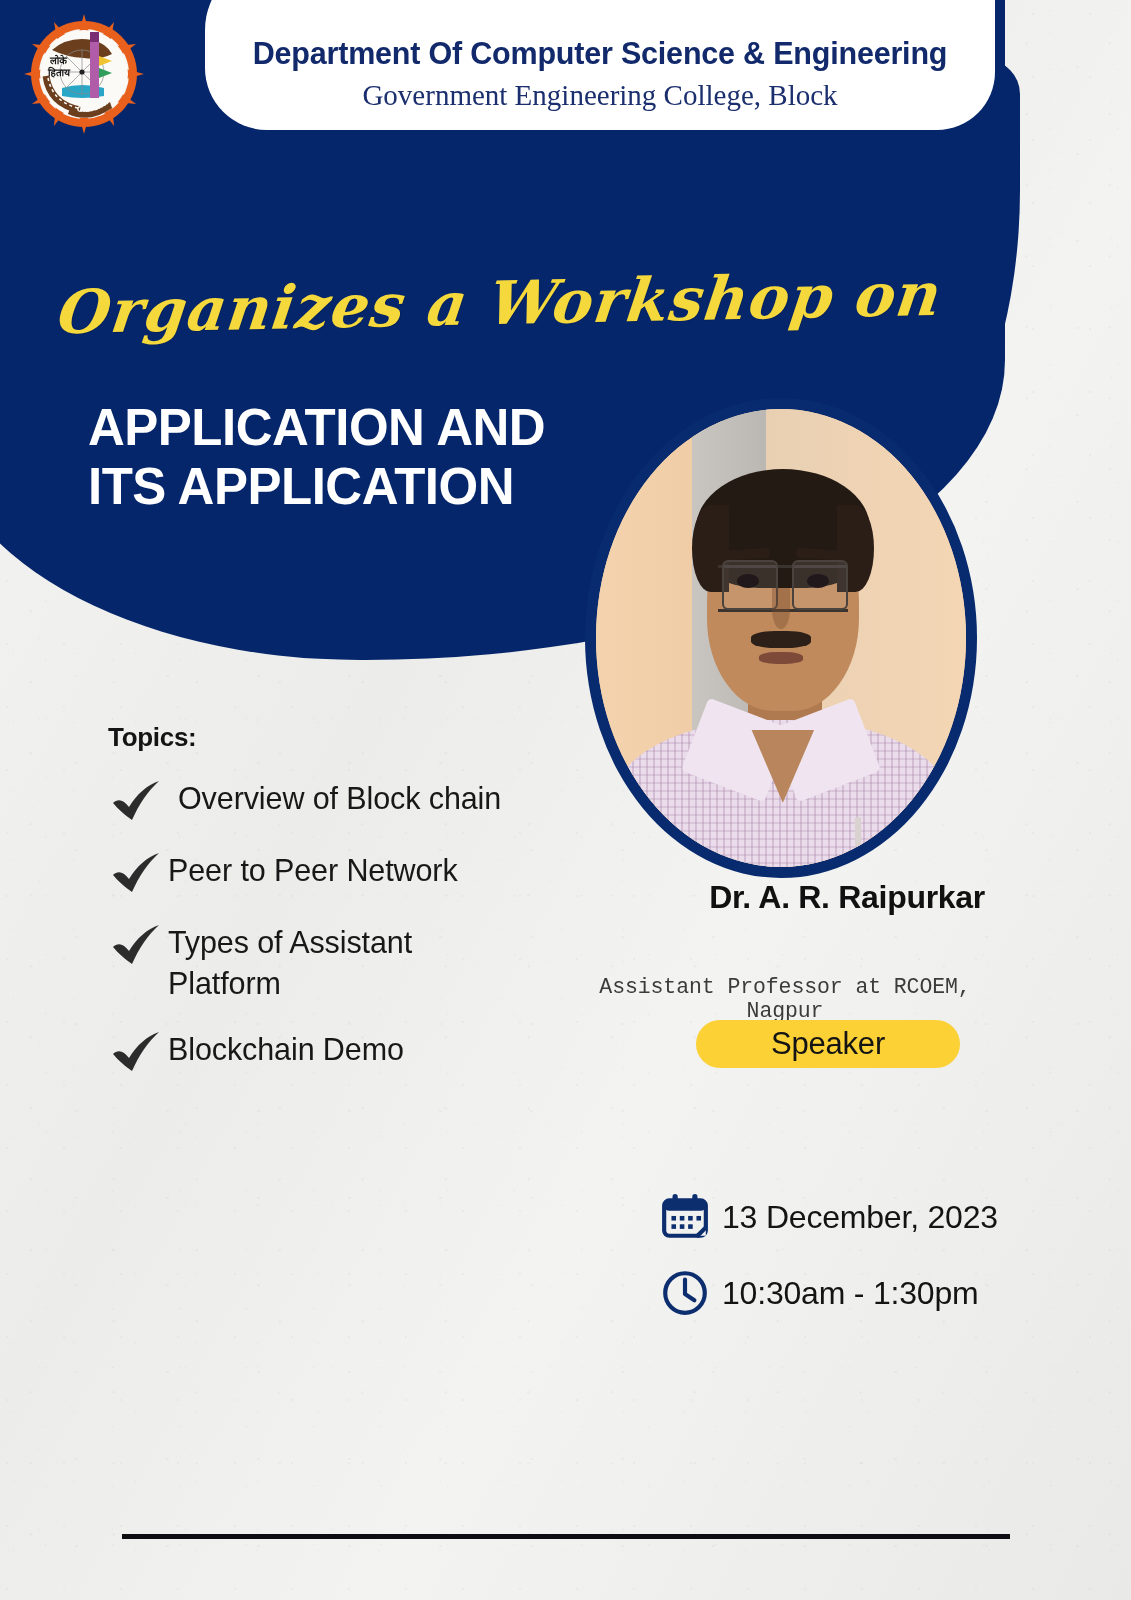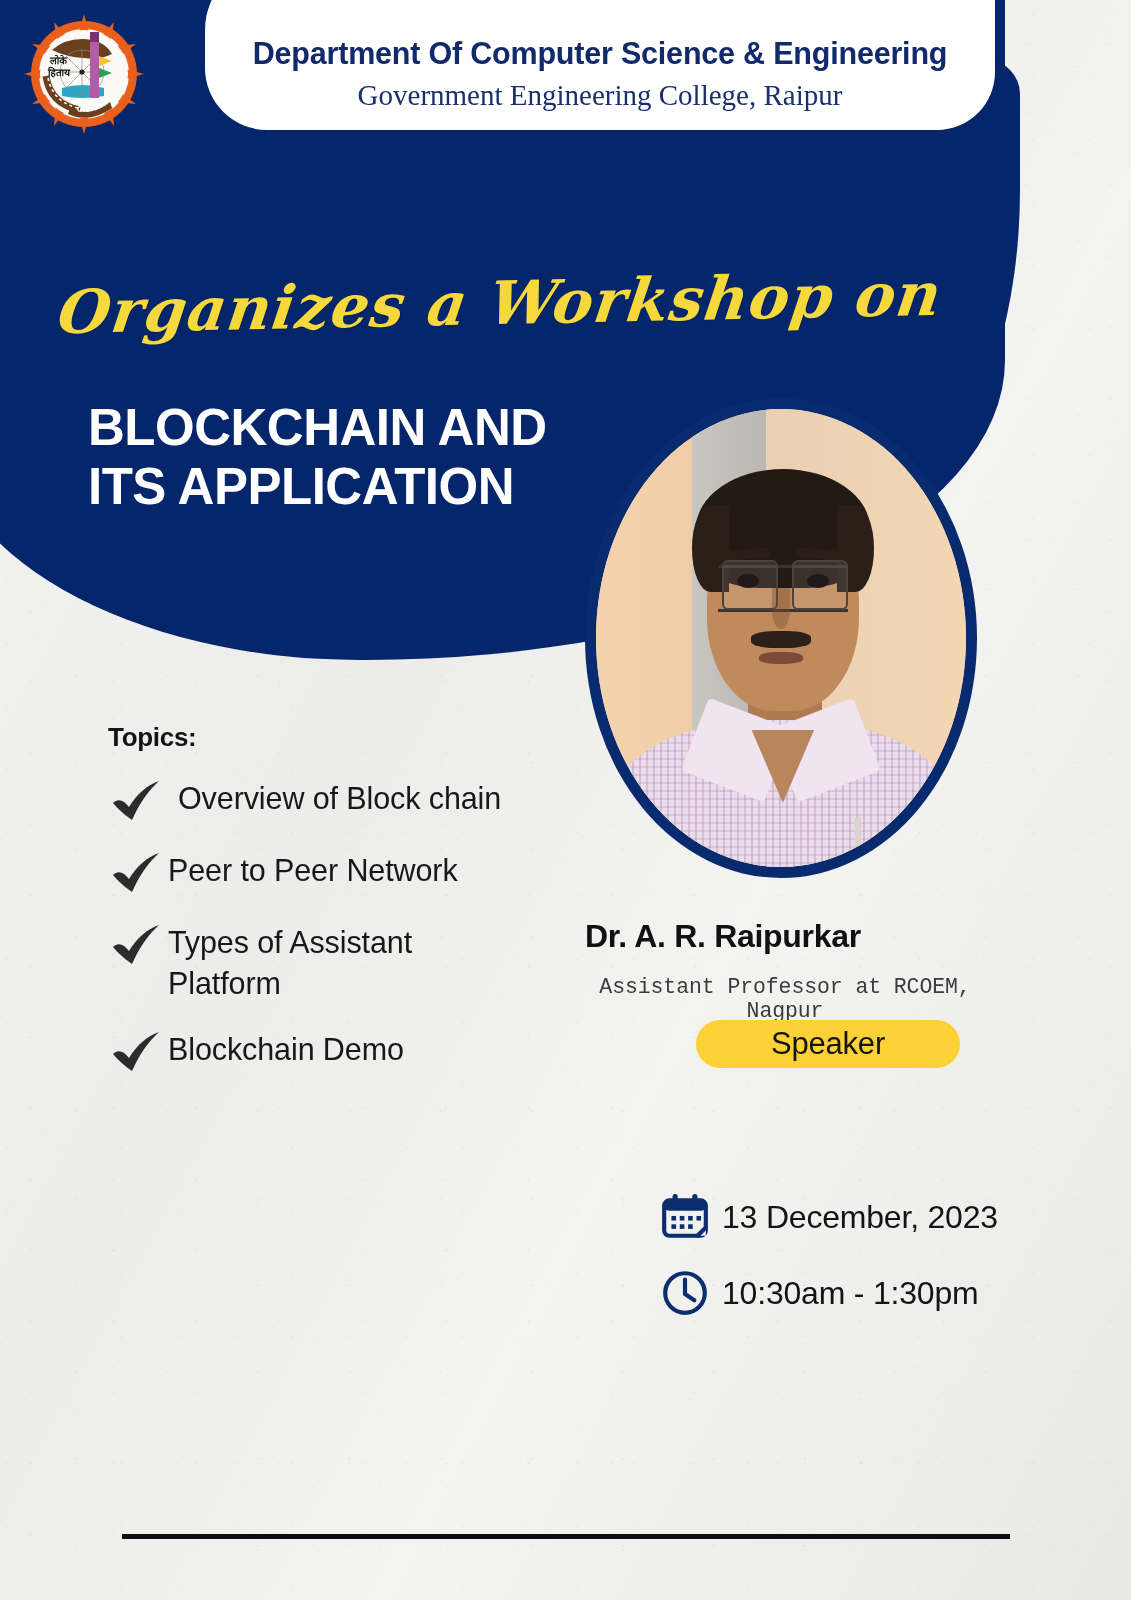--- a/index.html
+++ b/index.html
@@ -154,22 +154,22 @@
   .topic-row .tick svg{display:block;}
   .topic-text{
     font-family:"Liberation Sans", sans-serif;
     font-size:30.5px;line-height:1.33;color:#181818;
     letter-spacing:-.1px;white-space:pre-line;
   }
   #t0 .topic-text{padding-left:10px;}
 
   
   .speaker-name{
-    position:absolute;left:585px;top:918px;width:400px;z-index:5;
-    text-align:left;
+    position:absolute;left:585px;top:879px;width:400px;z-index:5;
+    text-align:right;
     font-family:"Liberation Sans", sans-serif;
     font-weight:bold;font-size:32px;color:#111111;letter-spacing:-.3px;
   }
   .speaker-sub{
     position:absolute;left:575px;top:975px;width:420px;z-index:5;
     text-align:center;
     font-family:Liberation Mono, monospace;
     font-size:21.5px;color:#3b3b3b;letter-spacing:-.1px;
   }
   .speaker-badge{
@@ -199,21 +199,21 @@
 </head>
 <body>
 
 <div id="poster">
 
   <div class="blob"></div>
   <div class="blob-tail"></div>
 
   <div class="header-card">
     <div class="dept-title">Department Of Computer Science &amp; Engineering</div>
-    <div class="college-title">Government Engineering College, Raipur</div>
+    <div class="college-title">Government Engineering College, Block</div>
   </div>
 
   <div class="logo">
     <svg viewBox="0 0 128 128" width="128" height="128">
       <g>
 
         <g fill="#e8601c">
           <circle cx="64" cy="64" r="53"></circle>
         </g>
         <g fill="#f4f4f2" stroke="none">
@@ -271,21 +271,21 @@
         <text font-family="DejaVu Sans, sans-serif" font-size="7.5" font-weight="bold" fill="#fbfaf7">
           <textPath href="#gecrpath" startOffset="12%">G.E.C.R.</textPath>
         </text>
       </g>
     </svg>
   </div>
 
   <div class="script-line">Organizes a Workshop on</div>
 
   <div class="main-title">
-    <div>BLOCKCHAIN AND</div>
+    <div>APPLICATION AND</div>
     <div>ITS APPLICATION</div>
   </div>
 
   <div class="portrait-wrap">
     <div class="portrait-ring">
       <div class="ph ph-wall-l"></div>
       <div class="ph ph-wall-m"></div>
       <div class="ph ph-wall-r"></div>
       <div class="ph ph-neck"></div>
       <div class="ph ph-shirt"></div>

